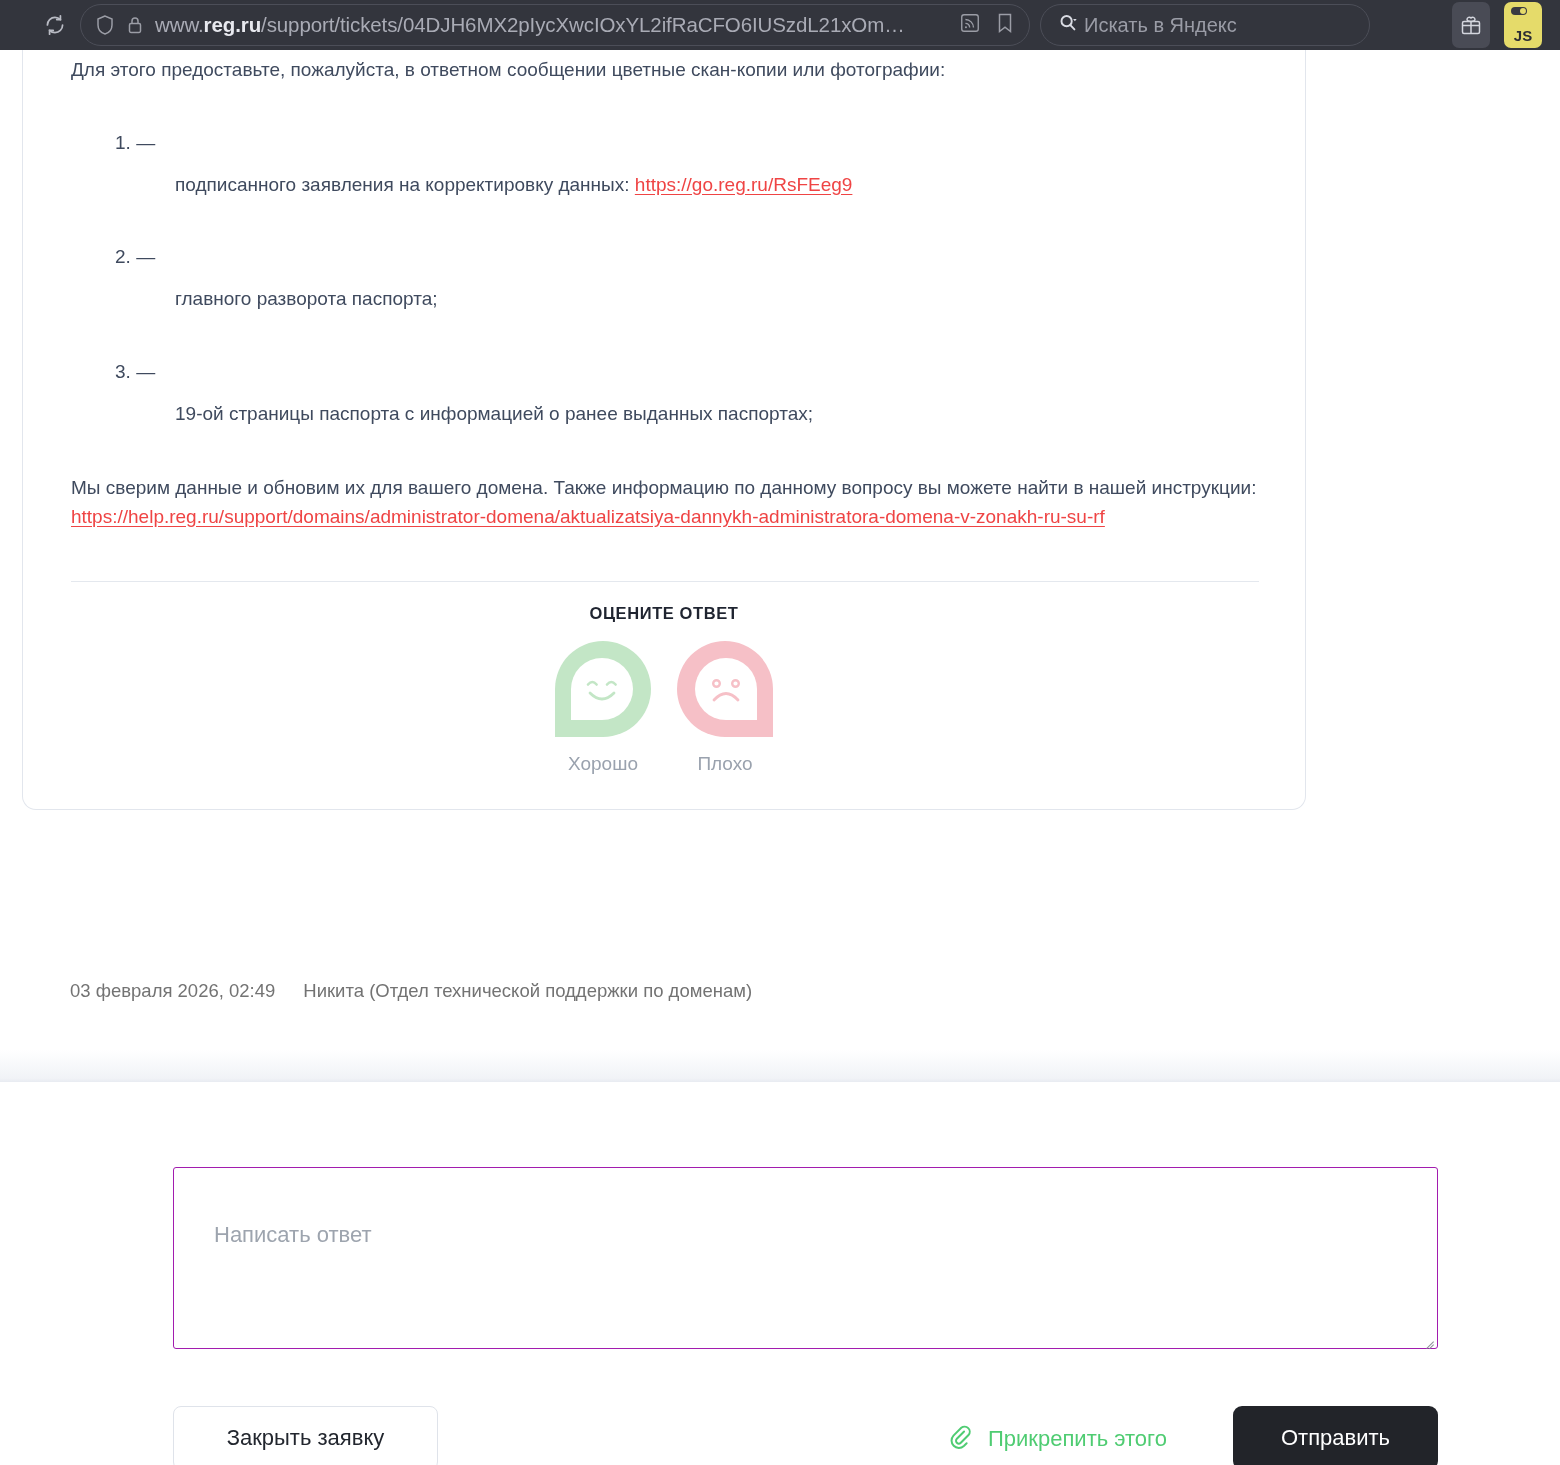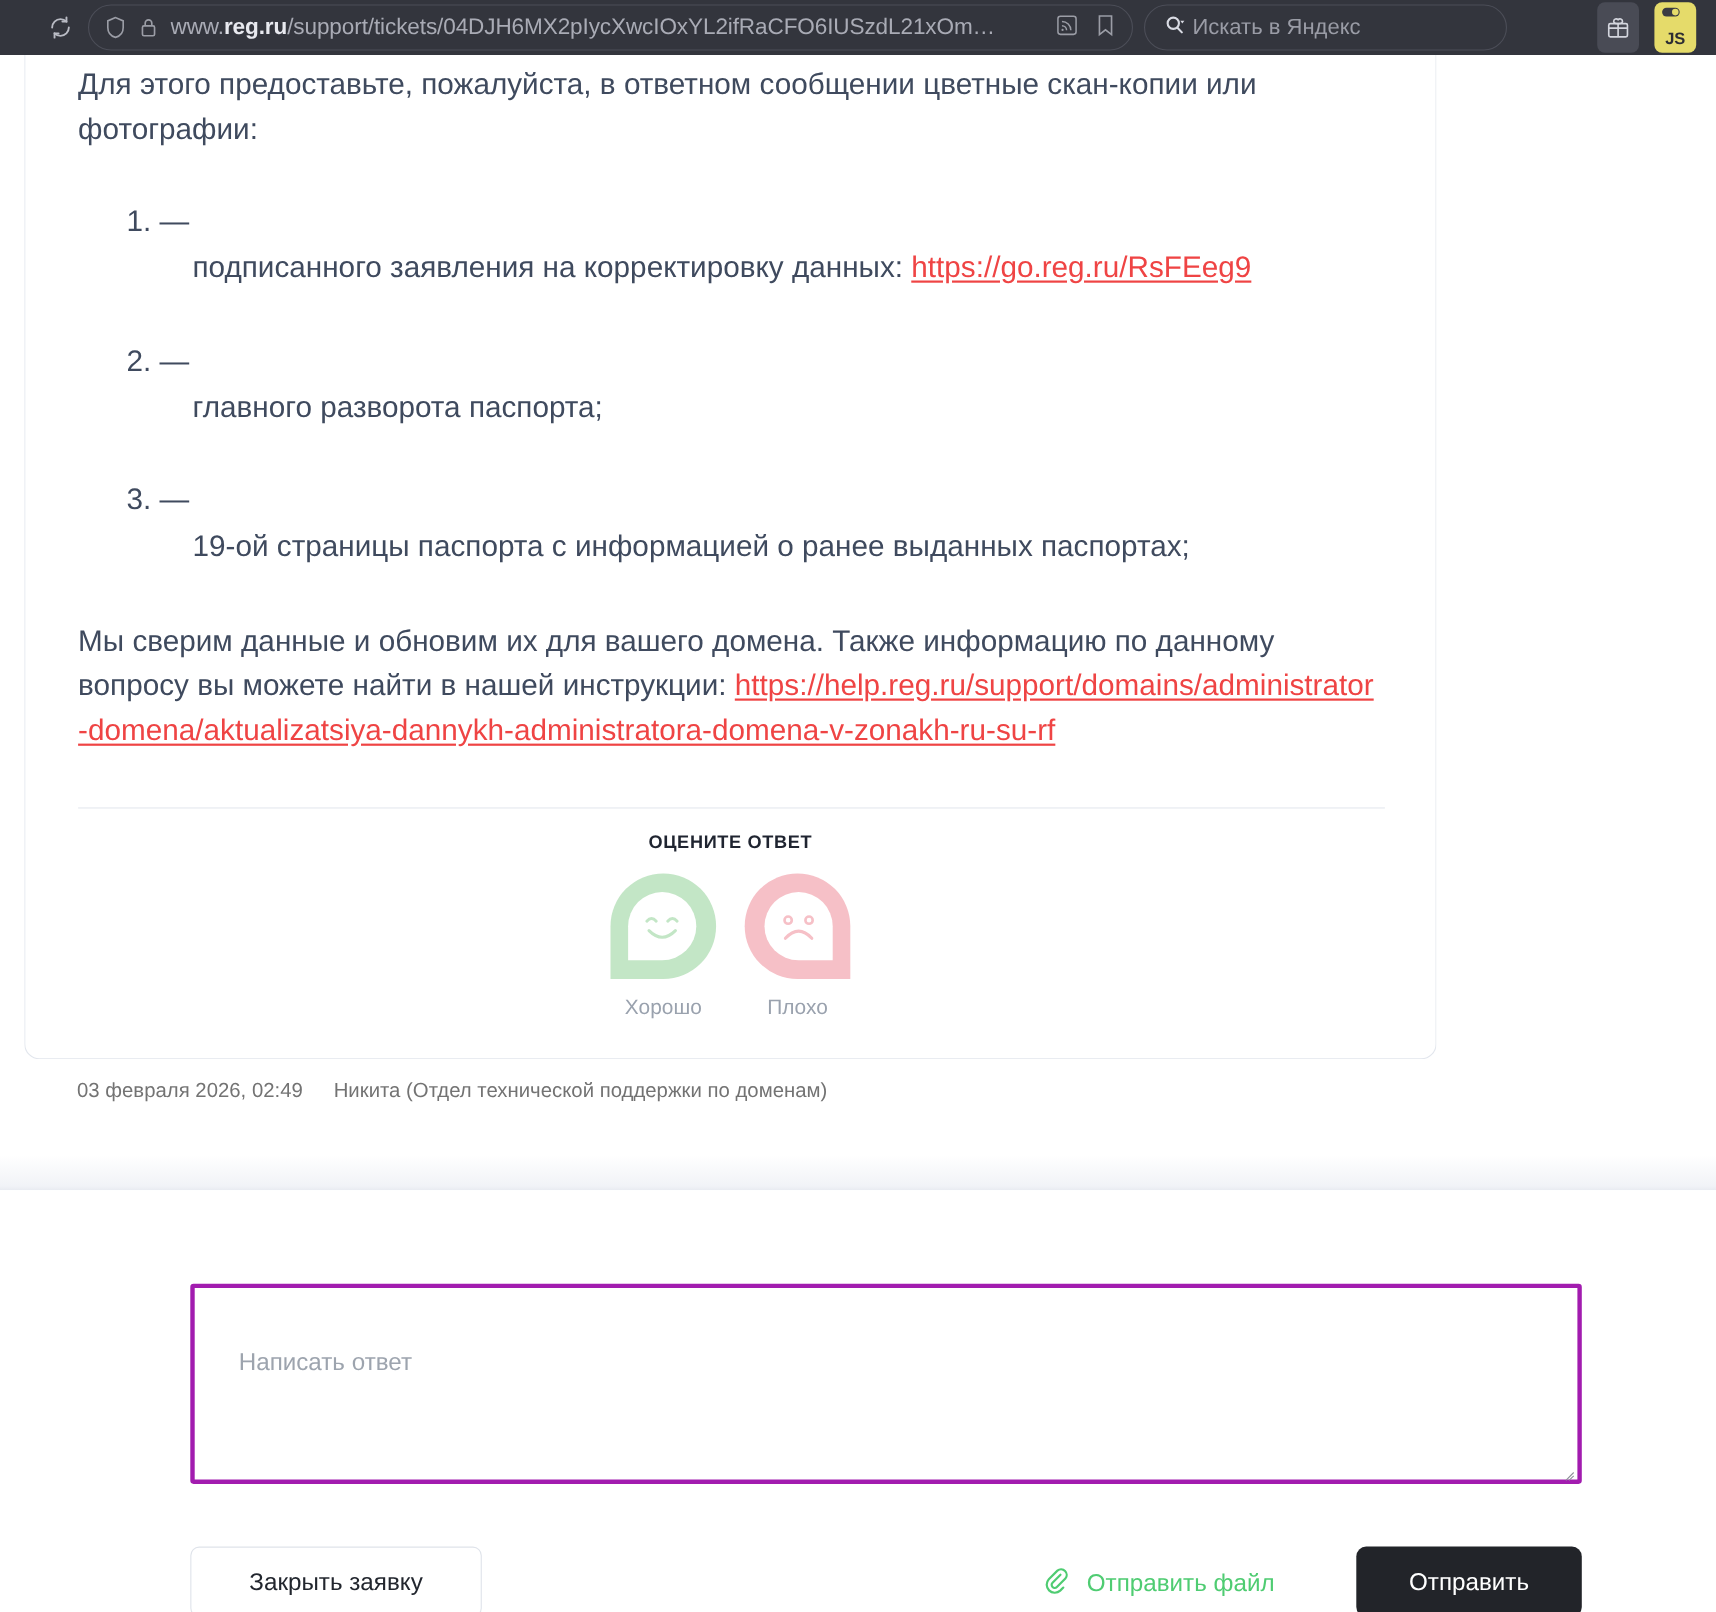--- a/index.html
+++ b/index.html
@@ -122,21 +122,21 @@
     left: 22px; top: -60px;
     width: 1284px;
     background: #ffffff;
     border: 1px solid #e2e6ed;
     border-top: none;
     border-radius: 0 0 14px 14px;
     padding: 60px 48px 34px 48px;
   }
   .msg-body {
     color: #3f4a5e;
-    font-size: 27px;
+    font-size: 19px;
     line-height: 1.5;
   }
   .msg-intro { margin: 6px 0 0 0; }
   .numlist {
     margin: 0; padding: 0;
     list-style: none;
     counter-reset: nlist;
   }
   .numlist li {
     counter-increment: nlist;
@@ -222,21 +222,21 @@
     position: absolute;
     left: 0; top: 1032px;
     width: 1560px; height: 383px;
     background: #ffffff;
   }
   .reply-inner { position: relative; width: 1560px; height: 383px; }
   .reply-box {
     position: absolute;
     left: 173px; top: 85px;
     width: 1265px; height: 182px;
-    border: 4px solid #a21caf;
+    border: 1px solid #a21caf;
     border-radius: 3px;
     background: #ffffff;
   }
   .reply-placeholder {
     position: absolute;
     left: 40px; top: 54px;
     font-size: 22px;
     color: #9da4ae;
     pointer-events: none;
   }
@@ -444,20 +444,20 @@
       </div>
 
       <button class="btn-close">Закрыть заявку</button>
 
       <div class="attach">
         <span>
           <svg width="28" height="28" viewBox="0 0 24 24" fill="none" stroke="currentColor" stroke-width="1.7" stroke-linecap="round">
             <path d="M15.5 8.2 9.3 14.4a2.4 2.4 0 0 0 3.4 3.4l6.6-6.6a4.4 4.4 0 0 0-6.2-6.2l-6.7 6.7a6.3 6.3 0 0 0 8.9 8.9l2.4-2.4"></path>
           </svg>
         </span>
-        <span>Отправить файл</span>
+        <span>Прикрепить этого</span>
       </div>
 
       <button class="btn-send">Отправить</button>
 
     </div>
   </div>
 </div>
 
 </body></html>

